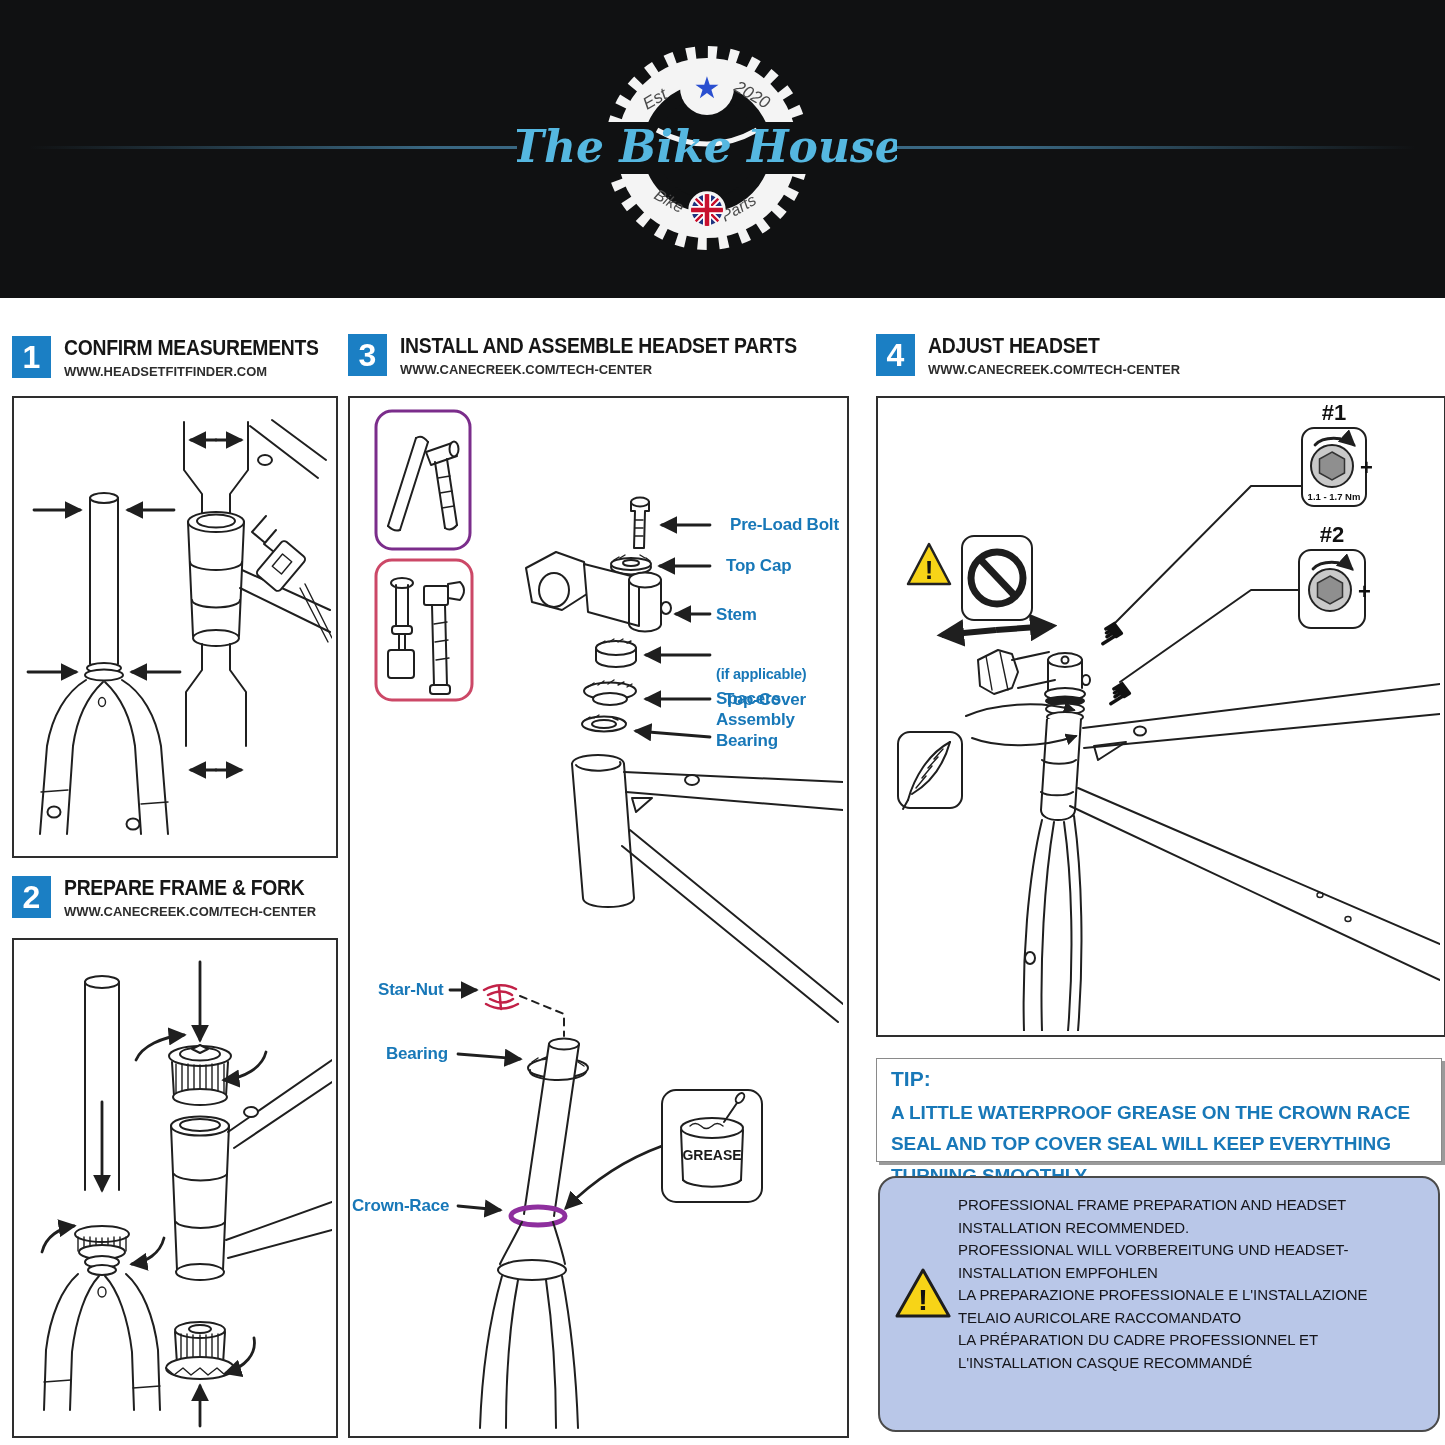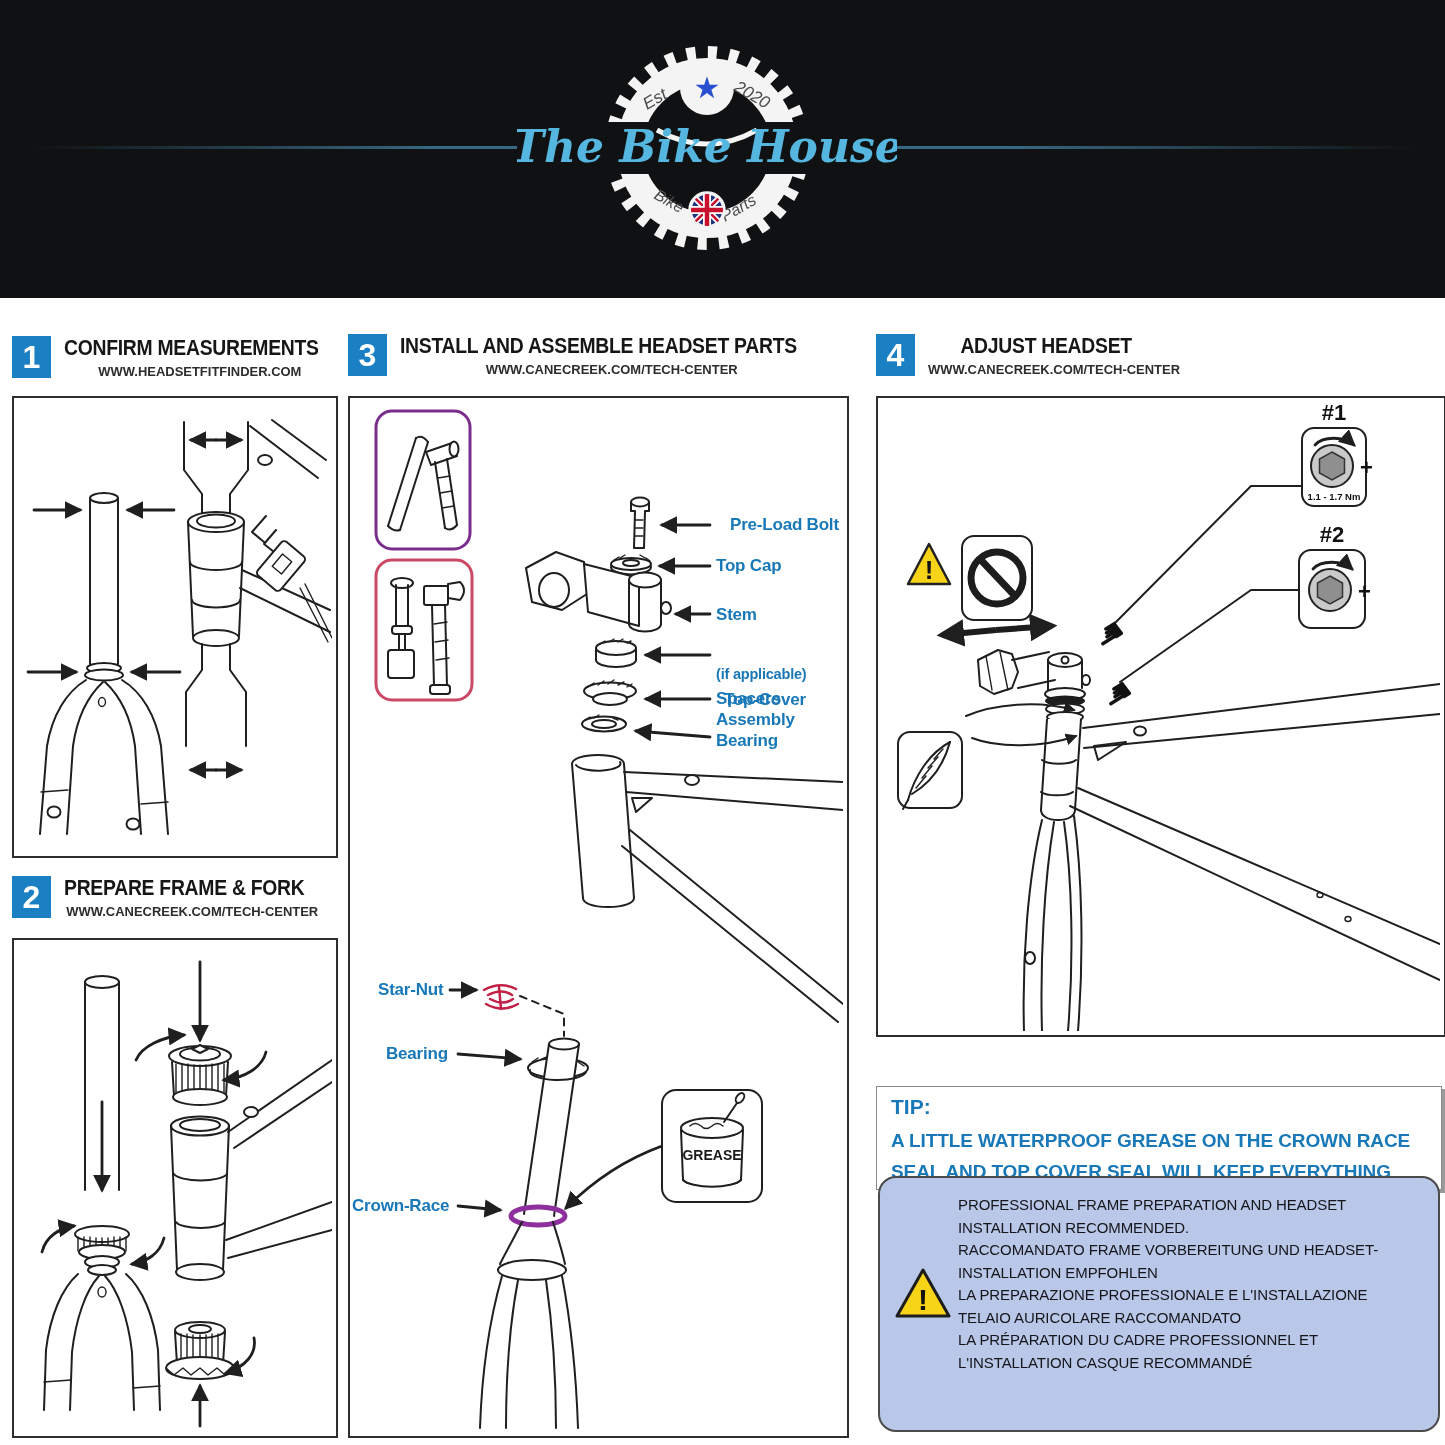--- a/index.html
+++ b/index.html
@@ -10,37 +10,37 @@
   .banner { position:absolute; left:0; top:0; width:1445px; height:298px; background:#101112; }
   .banner-line { position:absolute; top:146px; left:0; width:100%; height:3px;
     background:linear-gradient(90deg, rgba(60,130,170,0) 2%, rgba(80,150,190,.65) 30%,
                rgba(80,150,190,.65) 70%, rgba(60,130,170,0) 98%); }
   .logo { position:absolute; left:517px; top:34px; }
 
   
   .sec-header { position:absolute; display:flex; align-items:flex-start; gap:13px; }
   .num { width:39px; height:42px; background:#1b7fc4; color:#fff; font-weight:bold;
          font-size:32px; display:flex; align-items:center; justify-content:center; flex:0 0 auto; }
-  .titles { display:flex; flex-direction:column; padding-top:1px;text-align:center; }
+  .titles { display:flex; flex-direction:column; padding-top:1px; }
   .title { font-size:21.5px; font-weight:bold; color:#161616; line-height:1.05; white-space:nowrap;
            display:inline-block; transform:scaleX(.9); transform-origin:0 50%; letter-spacing:-.3px; }
   .url { font-size:13.5px; font-weight:bold; color:#2d2d2d; margin-top:4px; white-space:nowrap;
          display:inline-block; transform:scaleX(.96); transform-origin:0 50%; }
 
   
   .panel { position:absolute; border:2px solid #2e2e2e; background:#fff; }
   .panel svg { display:block; }
 
   .lbl { position:absolute; color:#1878b8; font-size:17px; font-weight:600;
          letter-spacing:-.2px; white-space:nowrap; }
   .lbl.small { font-size:14.5px; }
 
   
   .tipbox { position:absolute; left:876px; top:1058px; width:566px; height:104px;
-            background:#fff; border:1.5px solid #8a8a8a; box-shadow:3px 3px 0 #9a9a9a; box-sizing:border-box;margin-top:28px; }
+            background:#fff; border:1.5px solid #8a8a8a; box-shadow:3px 3px 0 #9a9a9a; box-sizing:border-box; }
   .tip-head { position:absolute; left:14px; top:8px; font-size:21px; font-weight:bold; color:#1878b8; }
   .tip-body { position:absolute; left:14px; top:38px; width:540px; font-size:19px; font-weight:bold;
               color:#1878b8; line-height:1.65; letter-spacing:-.1px; }
 
   
   .notice { position:absolute; left:878px; top:1176px; width:562px; height:256px;
             background:#b9c7e8; border:2.5px solid #4a4a4a; border-radius:18px; box-sizing:border-box; }
   .notice-tri { position:absolute; left:14px; top:88px; }
   .notice-text { position:absolute; left:78px; top:16px; width:428px; font-size:15px;
                  color:#15151a; line-height:1.5; letter-spacing:-.1px; }
@@ -370,21 +370,21 @@
         <path d="M340,728 q5,-5 11,0 q5,5 11,0 q5,-5 11,0" class="ln thin"></path>
         <path d="M331,732 L333,782 M393,732 L391,782" class="ln"></path>
         <path d="M333,782 A30,9 0 0 0 391,782" class="ln"></path>
         <line x1="374" y1="724" x2="389" y2="702" class="ln"></line>
         <ellipse cx="390" cy="700" rx="3.5" ry="5.5" transform="rotate(35 390 700)" class="fw"></ellipse>
         <text x="362" y="762" text-anchor="middle" font-size="14" font-weight="bold" fill="#1a1a1a">GREASE</text>
       </g>
     </svg>
 
     <div class="lbl" style="left:380px; top:117px;">Pre-Load Bolt</div>
-    <div class="lbl" style="left:366px; top:158px;">Top Cap</div>
+    <div class="lbl" style="left:376px; top:158px;">Top Cap</div>
     <div class="lbl" style="left:366px; top:207px;">Stem</div>
     <div class="lbl" style="left:366px; top:247px;margin-top:44px;">Spacers</div>
     <div class="lbl small" style="left:366px; top:268px;">(if applicable)</div>
     <div class="lbl" style="left:374px; top:292px;">Top-Cover</div>
     <div class="lbl" style="left:366px; top:312px;">Assembly</div>
     <div class="lbl" style="left:366px; top:333px;">Bearing</div>
     <div class="lbl" style="left:28px; top:582px;">Star-Nut</div>
     <div class="lbl" style="left:36px; top:646px;">Bearing</div>
     <div class="lbl" style="left:2px; top:798px;">Crown-Race</div>
   </div>
@@ -483,19 +483,19 @@
     <div class="tip-body">A LITTLE WATERPROOF GREASE ON THE CROWN RACE SEAL AND TOP COVER SEAL WILL KEEP EVERYTHING TURNING SMOOTHLY.</div>
   </div>
 
   <div class="notice">
     <svg class="notice-tri" width="58" height="54" viewBox="0 0 58 54">
       <path d="M29,4 L55,50 H3 Z" fill="#f7d417" stroke="#1d1d1d" stroke-width="3" stroke-linejoin="round"></path>
       <text x="29" y="44" text-anchor="middle" font-size="30" font-weight="bold" fill="#111">!</text>
     </svg>
     <div class="notice-text">
       <div>PROFESSIONAL FRAME PREPARATION AND HEADSET INSTALLATION RECOMMENDED.</div>
-      <div>RACCOMANDATO FRAME VORBEREITUNG UND HEADSET-INSTALLATION EMPFOHLEN</div>
+      <div>PROFESSIONAL WILL VORBEREITUNG UND HEADSET-INSTALLATION EMPFOHLEN</div>
       <div>LA PREPARAZIONE PROFESSIONALE E L'INSTALLAZIONE TELAIO AURICOLARE RACCOMANDATO</div>
       <div>LA PRÉPARATION DU CADRE PROFESSIONNEL ET L'INSTALLATION CASQUE RECOMMANDÉ</div>
     </div>
   </div>
 
 </div>
 
 </body></html>

